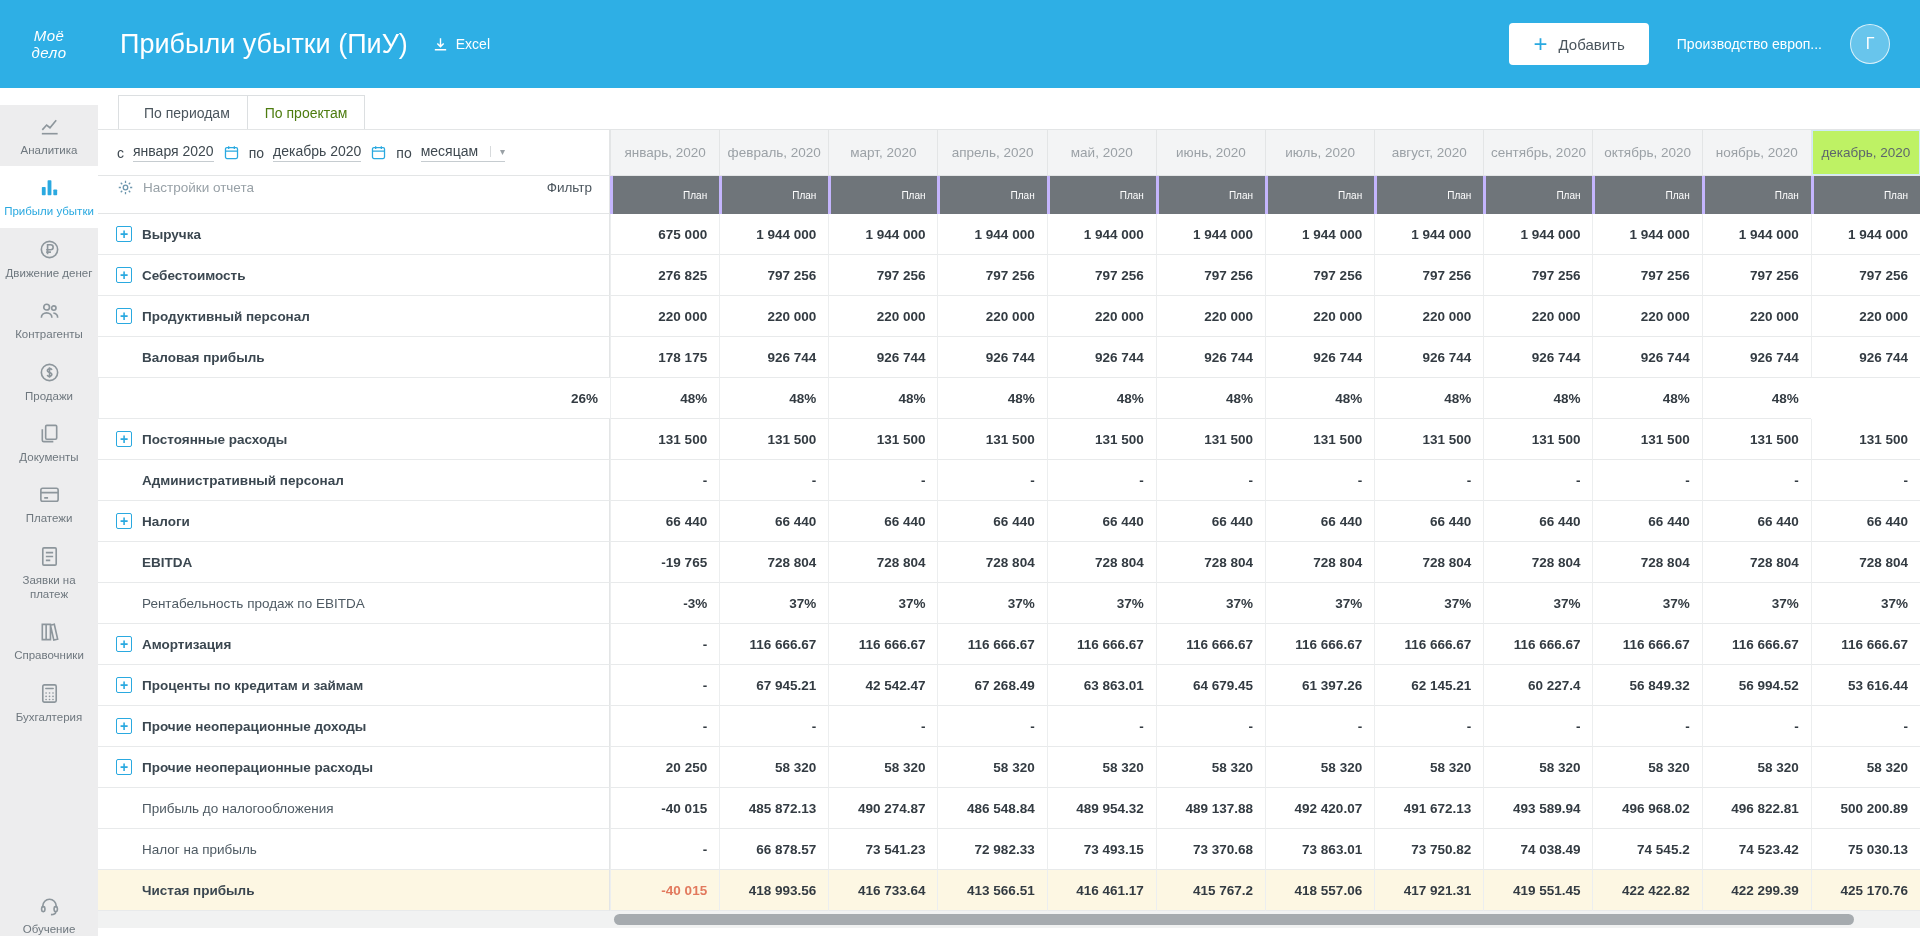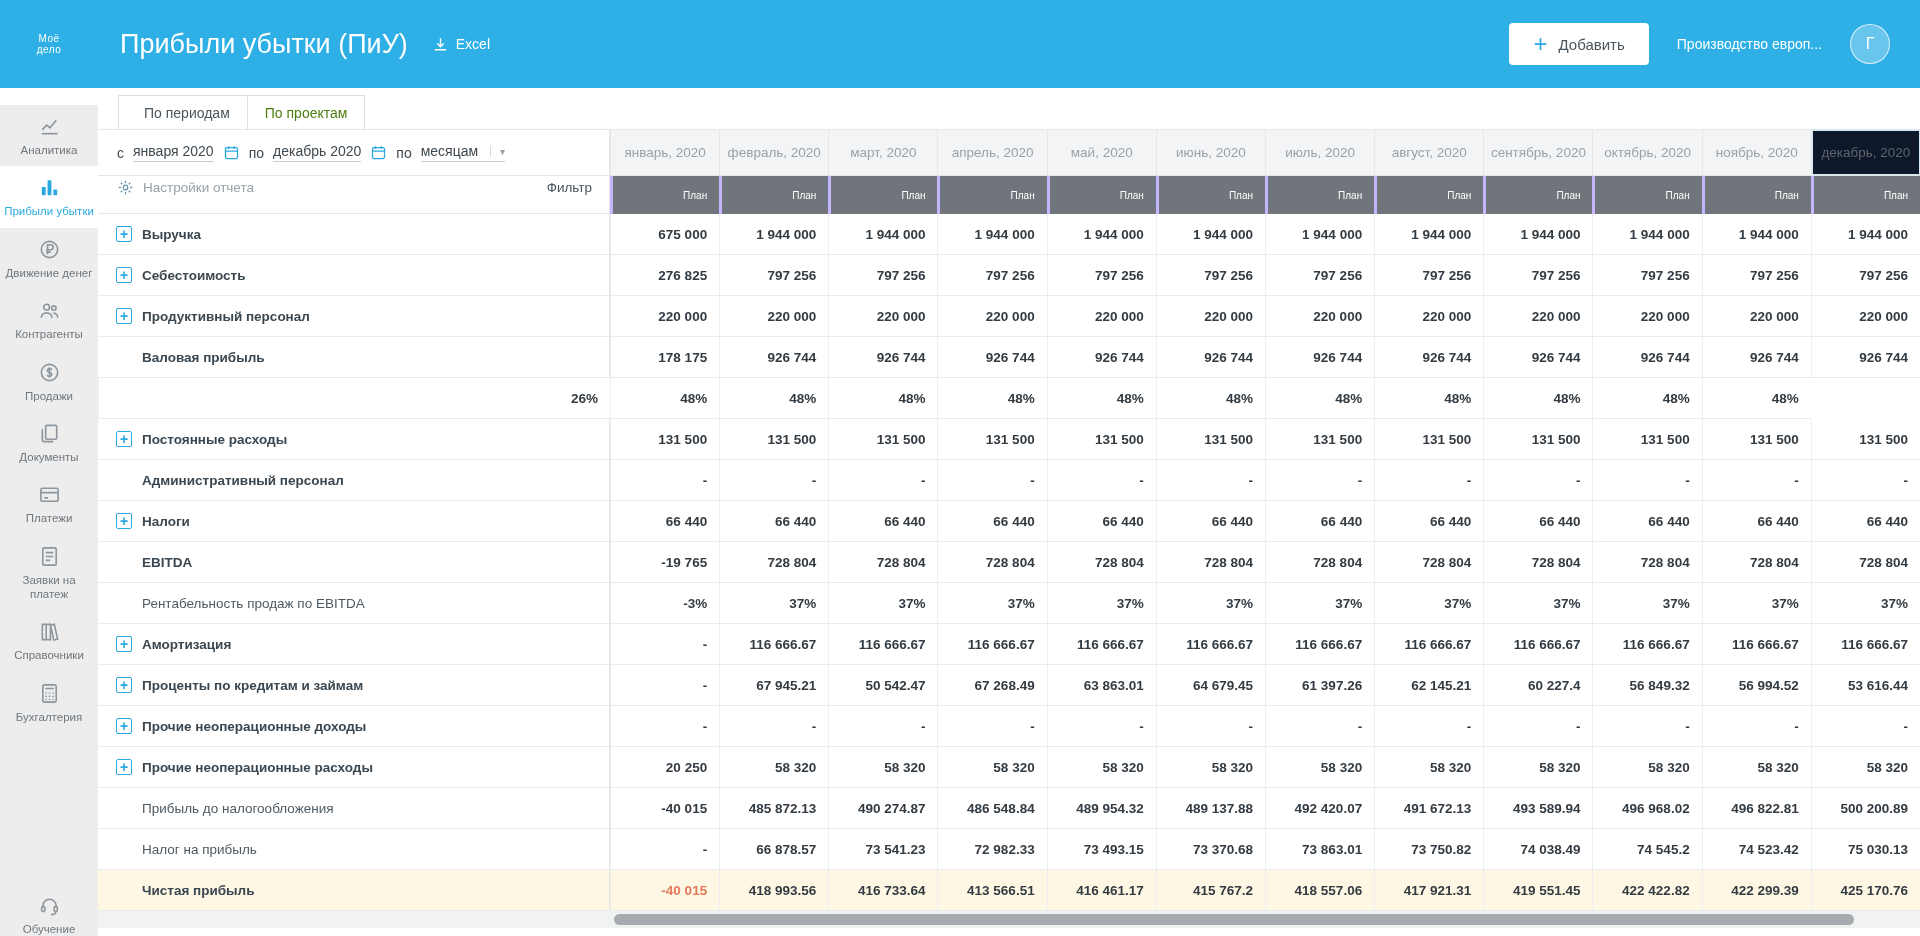--- a/index.html
+++ b/index.html
@@ -2,22 +2,22 @@
 <html><head>
 <meta charset="utf-8">
 <style>
   * { margin:0; padding:0; box-sizing:border-box; }
   html,body { width:1920px; height:936px; overflow:hidden; background:#fff;
               font-family:"Liberation Sans","DejaVu Sans",sans-serif; }
 
   
   .topbar { position:absolute; top:0; left:0; width:1920px; height:88px;
             background:#2eafe5; color:#fff; display:flex; align-items:center; }
-  .logo { width:98px; flex:0 0 98px; text-align:center; font-size:10px;
-          line-height:1.15; letter-spacing:.5px; cursor:pointer; }
+  .logo { width:98px; flex:0 0 98px; text-align:center; font-size:15px;
+          line-height:1.15; letter-spacing:.5px; cursor:pointer;font-style:italic; }
   .page-title { font-size:27px; font-weight:400; margin-left:22px; white-space:nowrap; }
   .excel-link { display:flex; align-items:center; gap:7px; margin-left:24px;
                 font-size:14px; cursor:pointer; }
   .excel-link svg { width:17px; height:17px; display:block; }
   .topbar-right { margin-left:auto; display:flex; align-items:center; gap:28px; padding-right:30px; }
   .add-btn { display:flex; align-items:center; gap:11px; background:#fff; border:none;
              border-radius:4px; height:42px; padding:0 24px; font-size:15px; color:#4a545c;
              font-family:inherit; cursor:pointer; }
   .add-btn .plus { color:#2aa9e0; font-size:24px; line-height:1; font-weight:400; }
   .company { font-size:14px; white-space:nowrap; cursor:pointer; }
@@ -54,21 +54,21 @@
                border-bottom:1px solid #e3e5e6; border-right:1px solid #e3e5e6;
                font-size:14px; color:#3f4950; background:#fff; white-space:nowrap; }
   .fselect { display:flex; align-items:center; gap:8px; border-bottom:1px solid #c6ccd0;
              padding-bottom:2px; cursor:pointer; }
   .cal { width:17px; height:17px; color:#2aa9e0; cursor:pointer; flex:0 0 auto; }
   .cal svg { width:100%; height:100%; display:block; }
   .caret { color:#99a0a5; font-size:10px; border-left:1px solid #d7dadc; padding-left:9px; margin-left:4px; }
   .mcell { display:flex; align-items:center; justify-content:center; font-size:13.5px;
            color:#9ba1a6; background:#f3f4f5; border-left:1px solid #e3e5e6;
            border-bottom:1px solid #e3e5e6; cursor:pointer; white-space:nowrap; overflow:hidden; }
-  .mcell.sel { background:#0f172a; color:#5d666c; box-shadow:inset 0 0 0 1px #cfeaf8; }
+  .mcell.sel { background:#bef264; color:#5d666c; box-shadow:inset 0 0 0 1px #cfeaf8; }
 
   
   .plan-row { height:38px; }
   .plan-label-cell { display:flex; align-items:center; gap:9px; padding:0 17px 15px 19px;
                      border-bottom:1px solid #e3e5e6; border-right:1px solid #e3e5e6; background:#fff; }
   .gear { width:17px; height:17px; color:#6d96ad; cursor:pointer; flex:0 0 auto; }
   .gear svg { width:100%; height:100%; display:block; }
   .settings-label { font-size:13.5px; color:#98a1a7; cursor:pointer; }
   .filter-label { margin-left:auto; font-size:13.5px; color:#4b555d; cursor:pointer; }
   .pcell { background:#6f757a; color:#fff; display:flex; align-items:center;
@@ -499,21 +499,21 @@
         <div class="vcell">116 666.67</div>
         <div class="vcell">116 666.67</div>
       </div>
       <div class="grid-row data-row">
         <div class="label-cell bold">
           <span class="expand">+</span>
           <span>Проценты по кредитам и займам</span>
         </div>
         <div class="vcell">-</div>
         <div class="vcell">67 945.21</div>
-        <div class="vcell">50 542.47</div>
+        <div class="vcell">42 542.47</div>
         <div class="vcell">67 268.49</div>
         <div class="vcell">63 863.01</div>
         <div class="vcell">64 679.45</div>
         <div class="vcell">61 397.26</div>
         <div class="vcell">62 145.21</div>
         <div class="vcell">60 227.4</div>
         <div class="vcell">56 849.32</div>
         <div class="vcell">56 994.52</div>
         <div class="vcell">53 616.44</div>
       </div>

